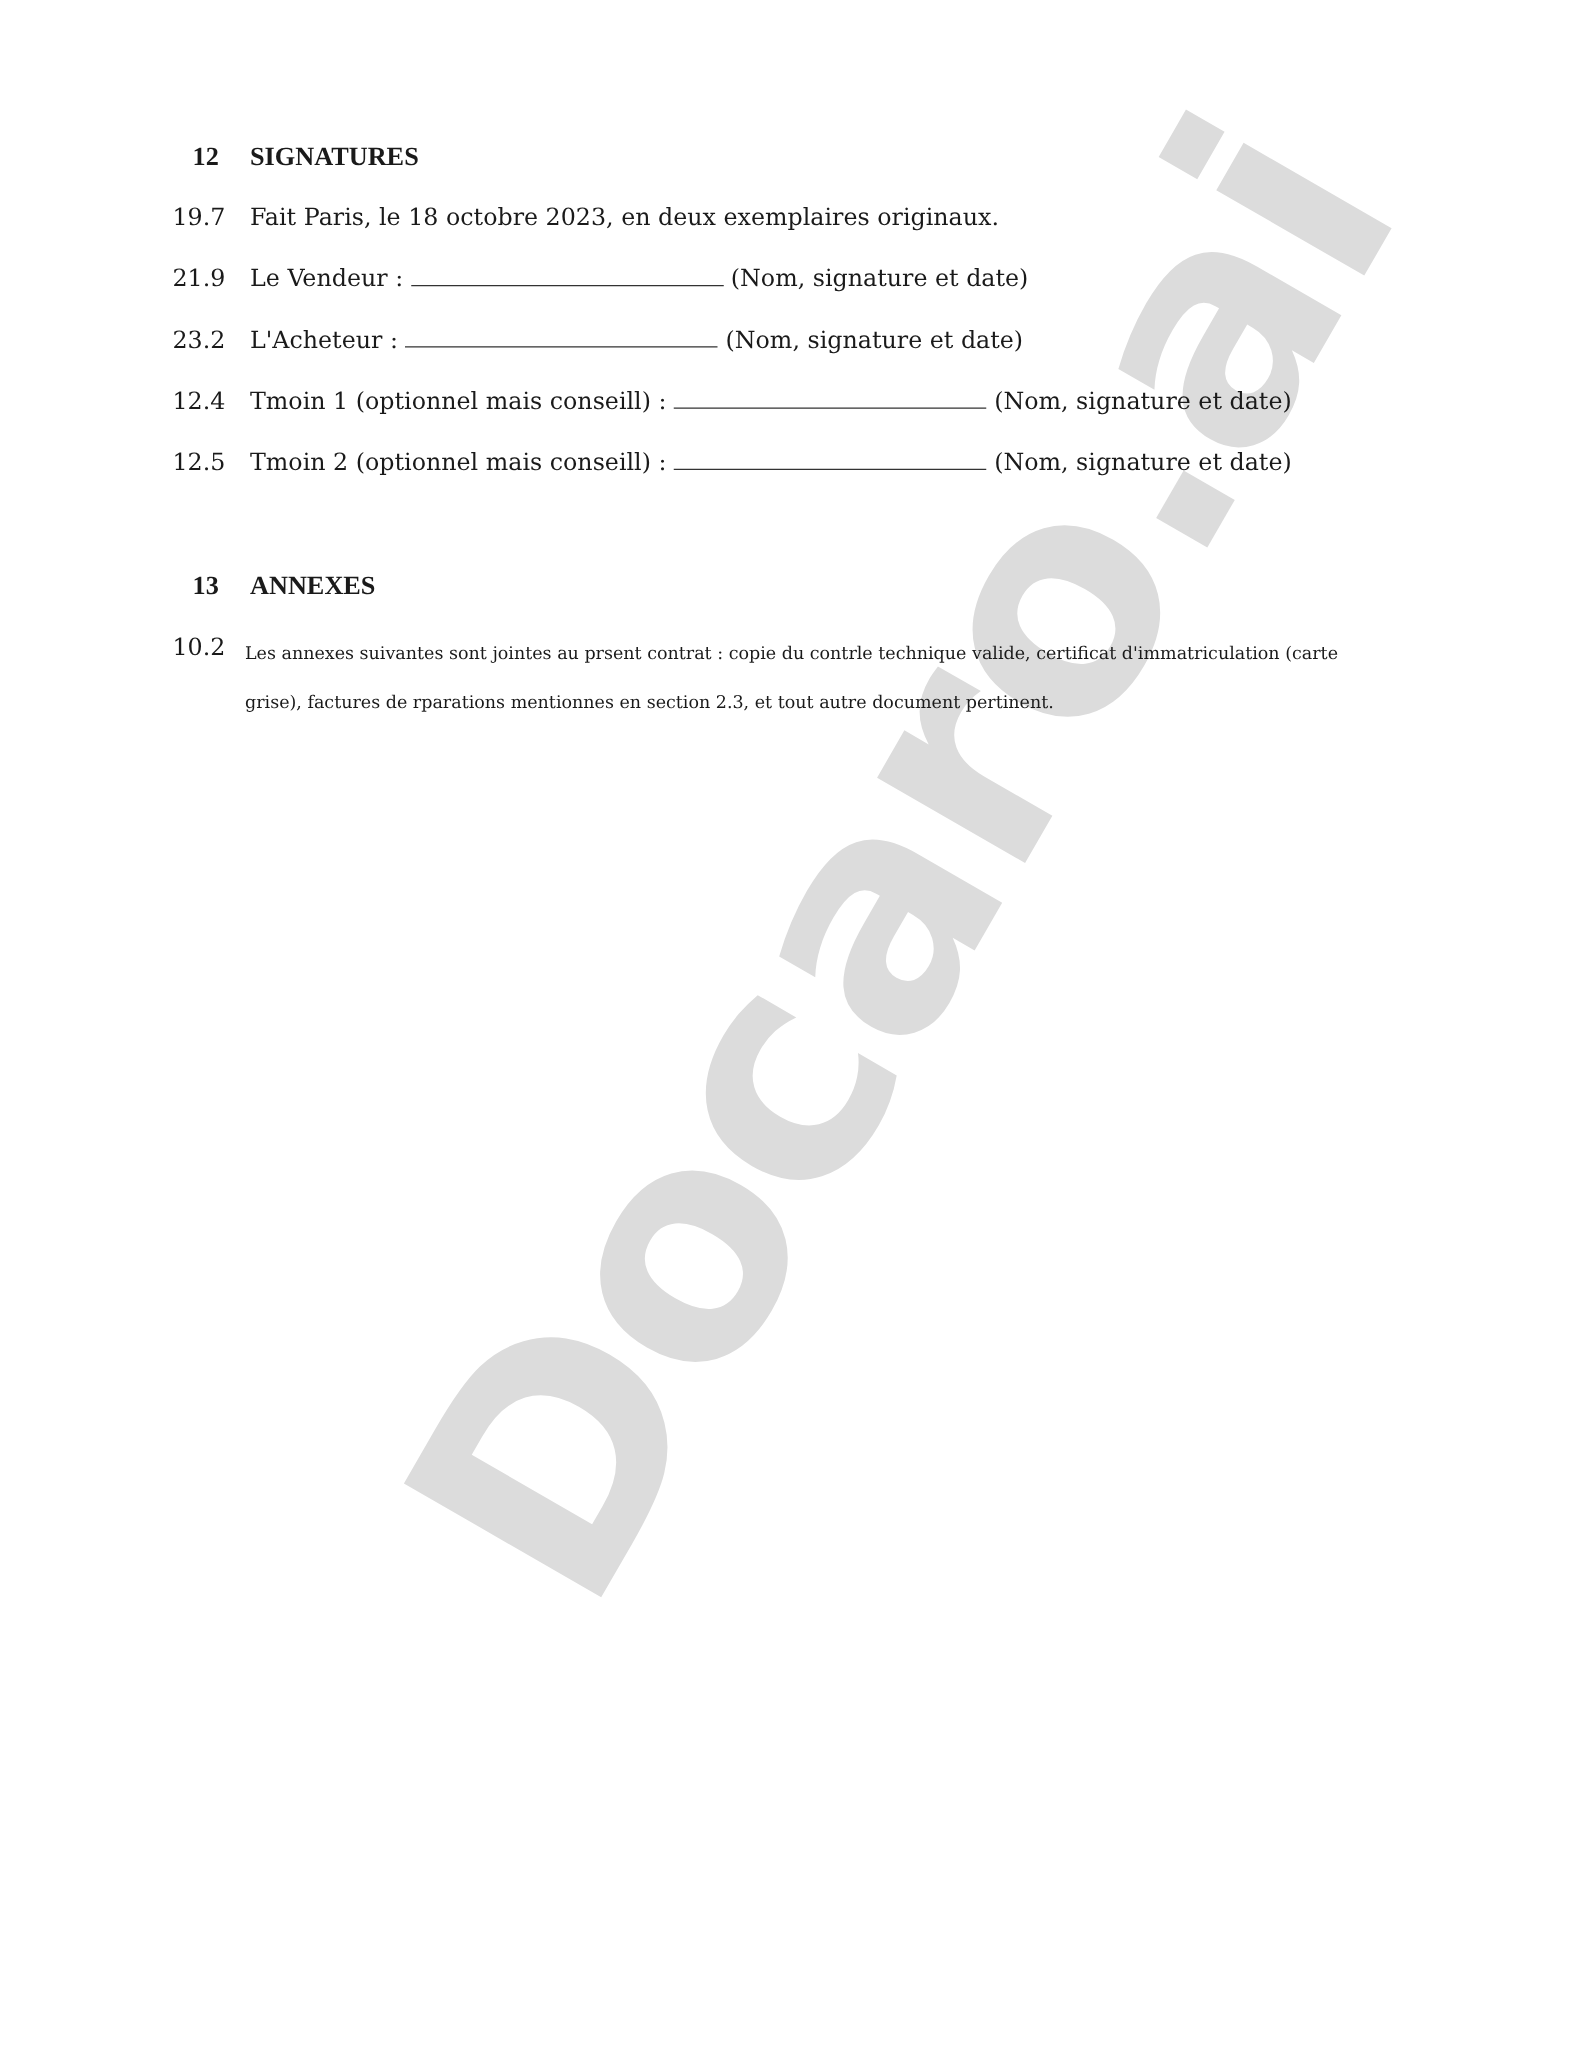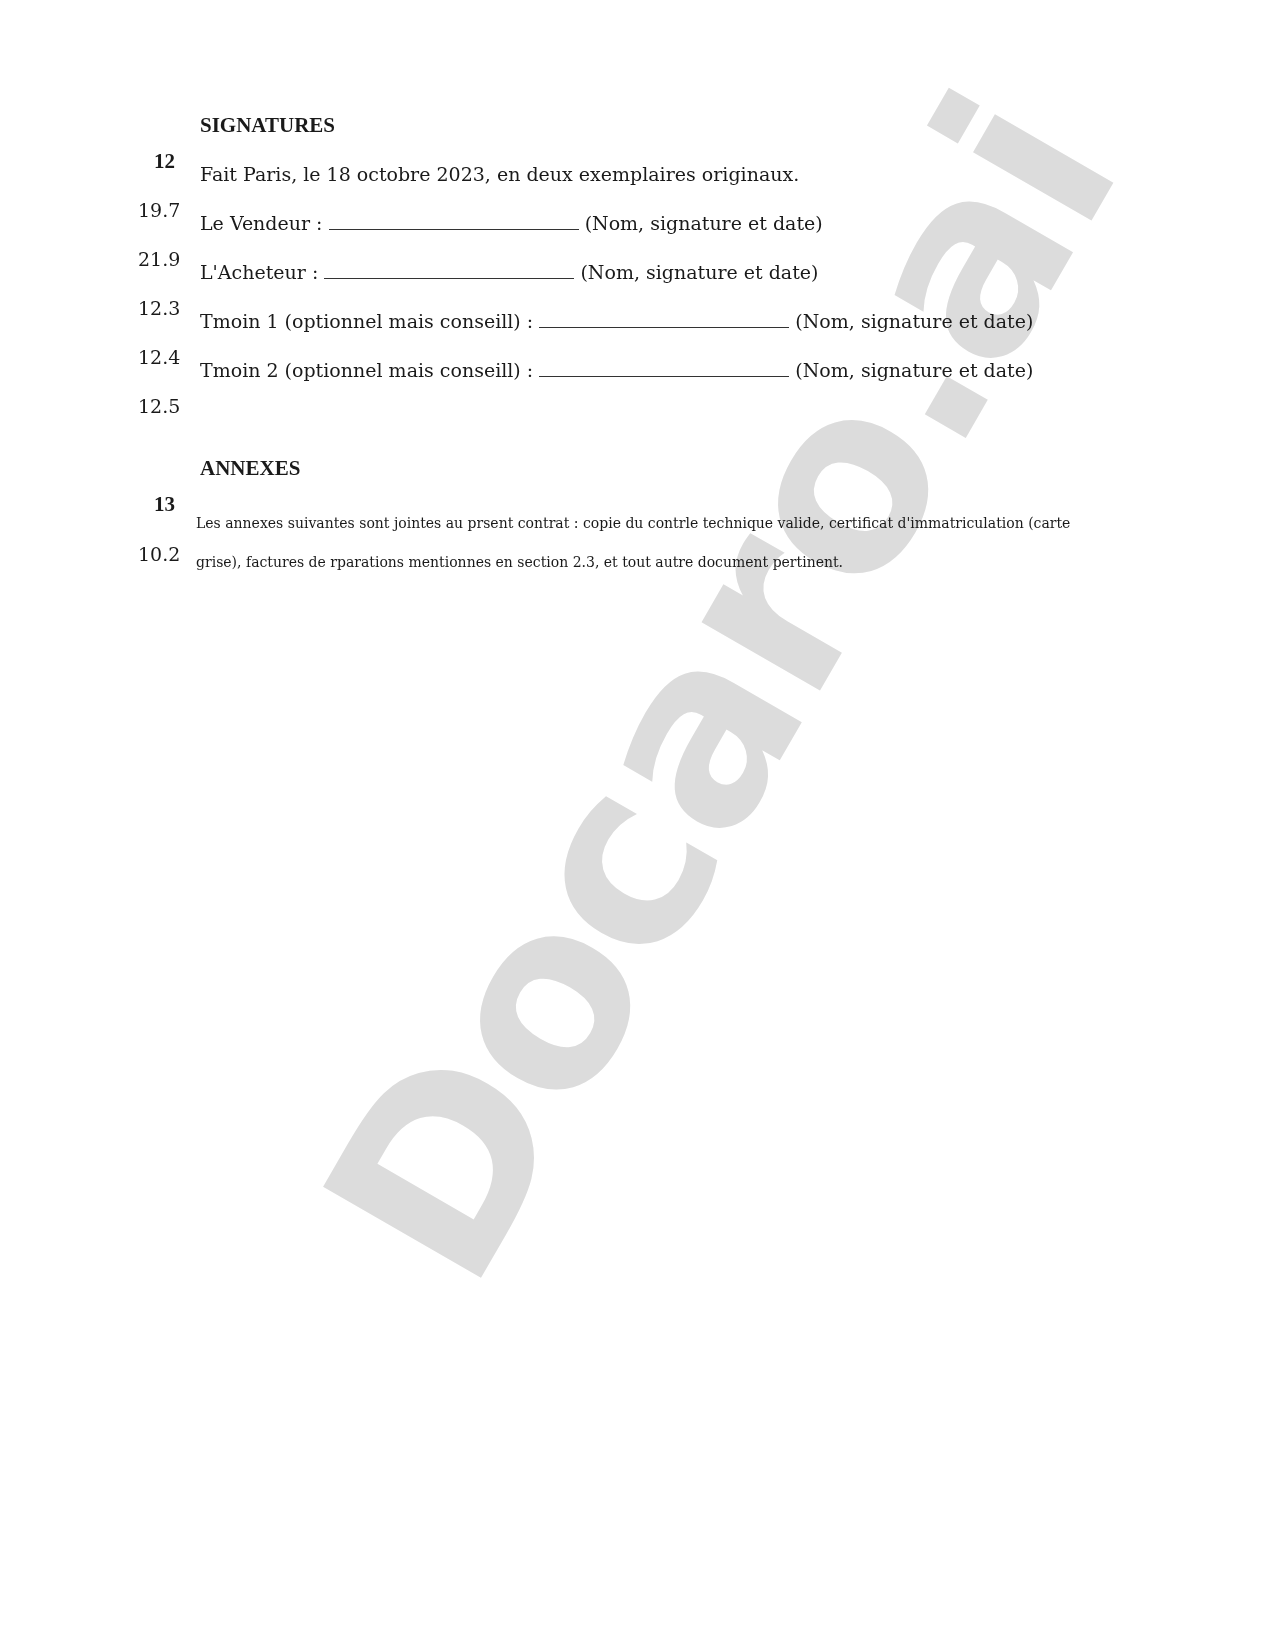--- a/index.html
+++ b/index.html
@@ -2,21 +2,21 @@
 <html><head>
 <meta charset="utf-8">
 <style>
   html, body { margin: 0; padding: 0; background: #ffffff; }
   body { width: 1275px; height: 1650px; position: relative; overflow: hidden; }
   .page {
     position: absolute; left: 0; top: 0; width: 1275px; height: 1650px;
     font-family: "DejaVu Serif", serif; color: #1a1a1a;
   }
   .row { position: absolute; left: 0; width: 1275px; font-size: 19px; line-height: 29px; white-space: nowrap; }
-  .num { position: absolute; left: 138px; margin-top: 36px; }
+  .num { position: absolute; left: 138px; }
   .num.h { left: 154px; font-weight: bold; }
   .txt { position: absolute; left: 200px; }
   .txt.h { font-weight: bold; font-family: "Liberation Serif", serif; font-size: 21px; }
   .num.h { font-family: "Liberation Serif", serif; font-size: 21px; }
   .para { position: absolute; left: 196px; width: 920px; white-space: normal; font-size: 14px; line-height: 39px; }
   .blank { display: inline-block; border-bottom: 1.2px solid #333; height: 18px; vertical-align: baseline; }
   .watermark {
     position: absolute; left: 170px; top: 740px;
     font-family: "DejaVu Sans", sans-serif; font-weight: bold; font-size: 250px;
     color: #dcdcdc; transform: rotate(-60deg); transform-origin: center center;
@@ -47,21 +47,21 @@
     <div class="row" style="top:209px;">
       <span class="num">21.9</span>
       <span class="txt">
         <span>Le Vendeur :</span>
         <span class="blank" style="width:250px;"></span>
         <span>(Nom, signature et date)</span>
       </span>
     </div>
 
     <div class="row" style="top:258px;">
-      <span class="num">12.3</span>
+      <span class="num">23.2</span>
       <span class="txt">
         <span>L'Acheteur :</span>
         <span class="blank" style="width:250px;"></span>
         <span>(Nom, signature et date)</span>
       </span>
     </div>
 
     <div class="row" style="top:307px;">
       <span class="num">12.4</span>
       <span class="txt">

